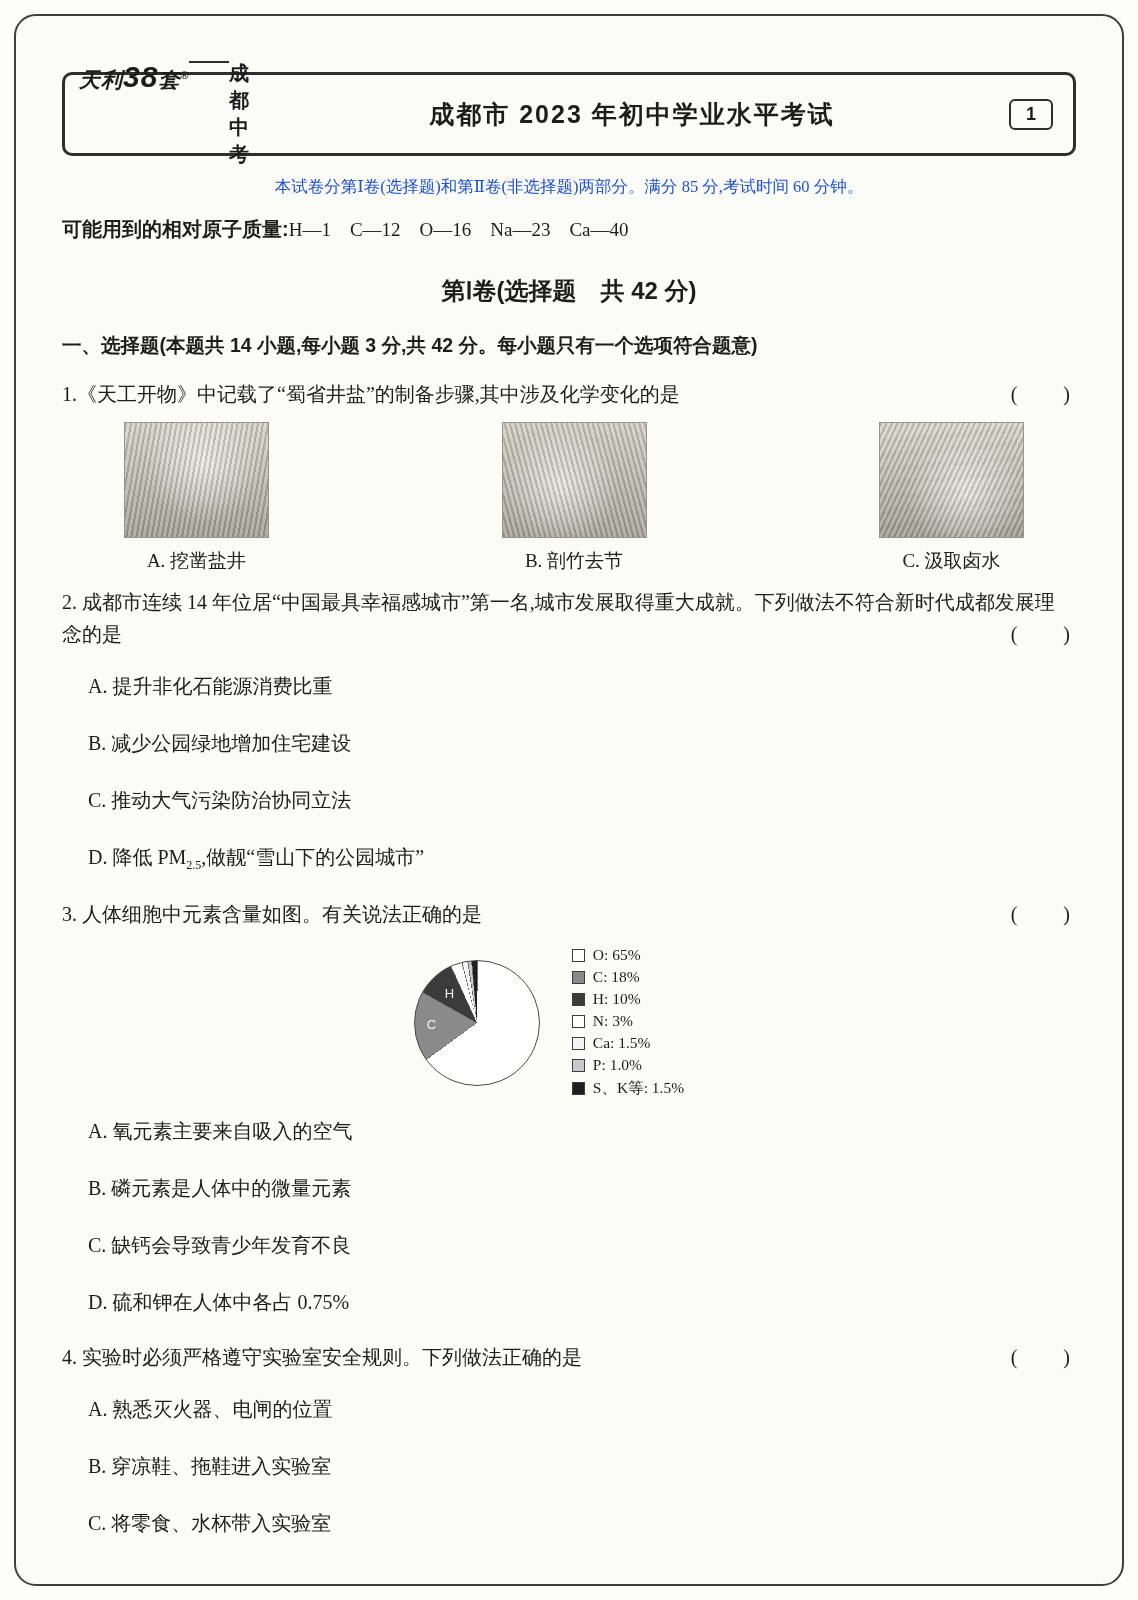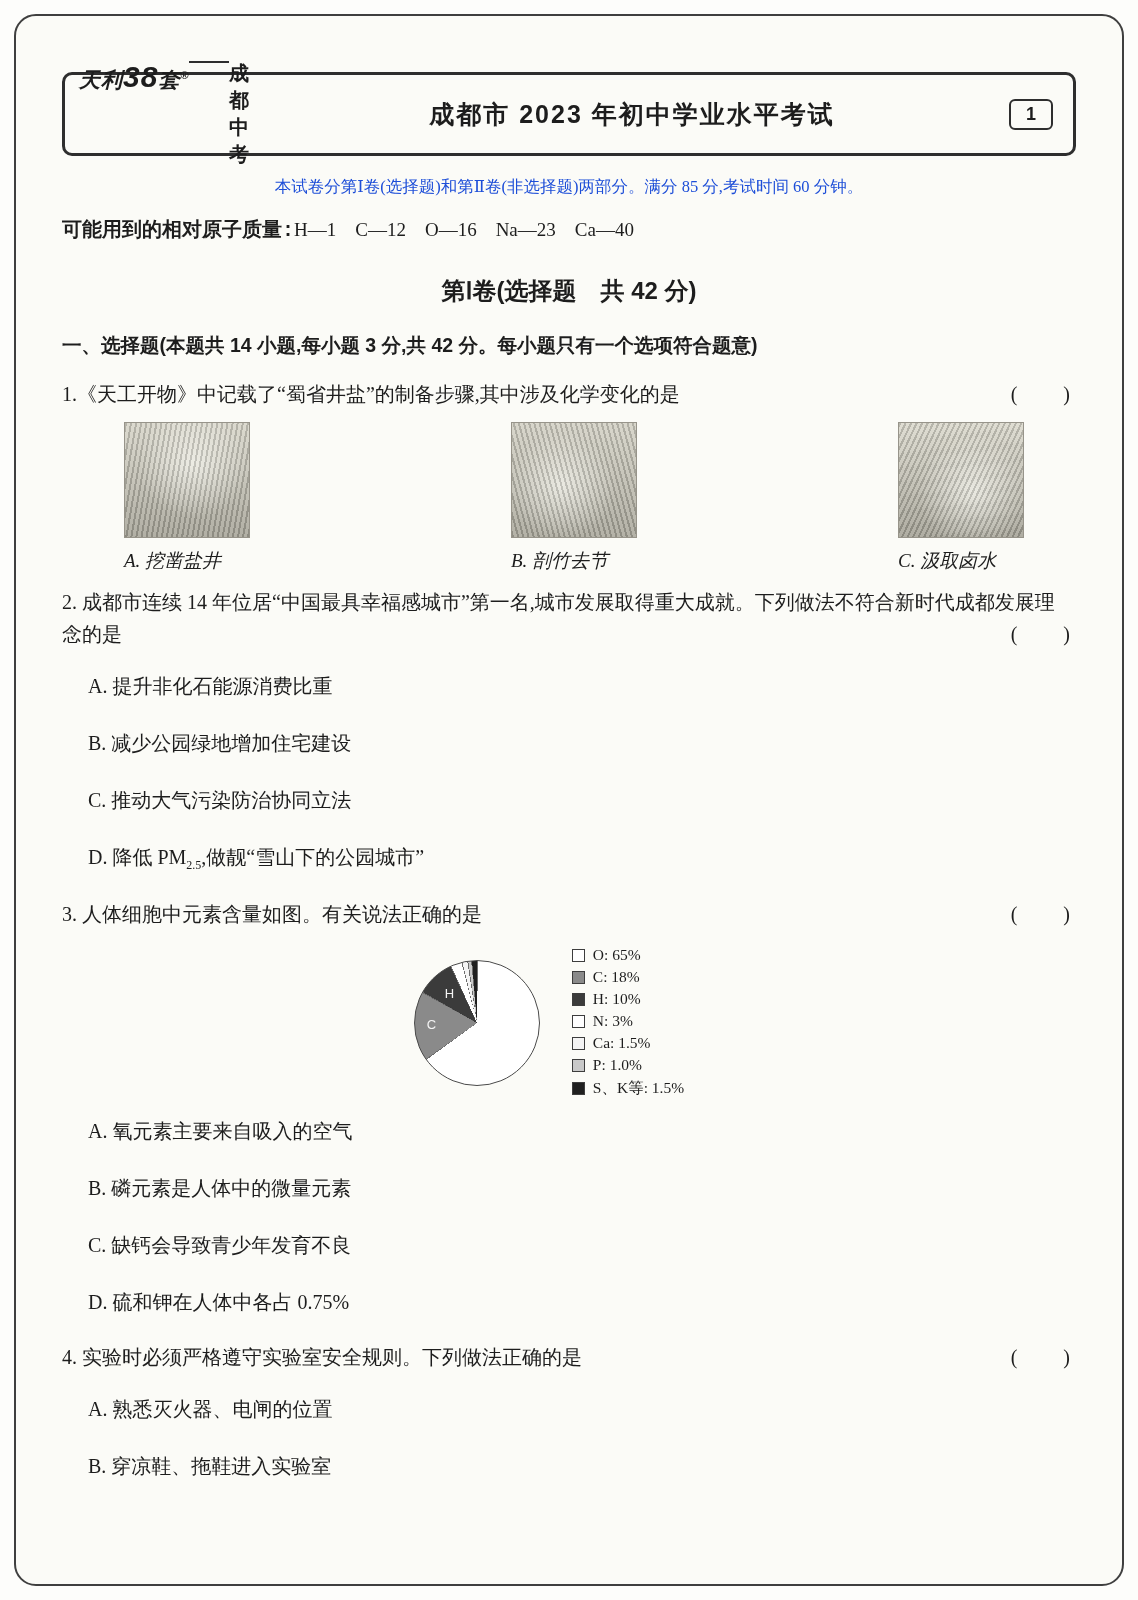--- a/index.html
+++ b/index.html
@@ -35,34 +35,34 @@
     border:2px solid #2e2e2e; border-radius:6px;
     min-width:44px; height:31px;
     display:flex; align-items:center; justify-content:center;
     font-family:"Liberation Sans",sans-serif; font-weight:bold; font-size:18px;
   }
 
   
   .subject { text-align:center; font-family:"Liberation Sans",sans-serif; font-weight:bold; font-size:37px; margin:4px 0 12px; }
   .exam-note { text-align:center; font-size:16.5px; color:#1d4ed8; margin-bottom:16px; }
   .atomic { font-size:20px; margin:2px 0 8px; }
-  .atomic .label { font-family:Liberation Mono, monospace; font-weight:bold; }
+  .atomic .label { font-family:Liberation Sans, sans-serif; font-weight:bold; }
   .atomic .values { font-size:19px; }
   .section-title { text-align:center; font-family:"Liberation Sans",sans-serif; font-weight:bold; font-size:24px; margin:24px 0 24px; }
   .instruction { font-family:"Liberation Sans",sans-serif; font-weight:bold; font-size:19.5px; margin-bottom:8px; line-height:1.5; }
 
   
   .q-line { position:relative; font-size:20px; line-height:1.6; margin:10px 0 8px; padding-right:4px; }
   .q-line .bracket { position:absolute; right:4px; bottom:0; letter-spacing:2px; white-space:pre; }
   .option { font-size:20px; line-height:1.35; margin:15px 0 15px 26px; }
   sub { font-size:0.6em; }
 
   
   .img-row { display:flex; justify-content:space-between; padding:4px 52px 0 62px; margin-bottom:2px; }
-  .img-item { width:126px; text-align:left;font-style:italic; }
+  .img-item { width:145px; text-align:center; }
   .img-ph {
     width:100%; height:116px;
     border:1px solid #97948a;
     background-color:#cfcdc2;
     background-image:
       repeating-linear-gradient(100deg, rgba(40,40,34,.20) 0 2px, rgba(242,240,231,.16) 2px 5px),
       radial-gradient(circle at 55% 35%, rgba(252,252,246,.70), rgba(252,252,246,0) 55%),
       linear-gradient(180deg,#d8d6cb,#a5a398);
   }
   .img-item:nth-child(2) .img-ph { background-image:
@@ -189,14 +189,15 @@
   <p class="option">B. 磷元素是人体中的微量元素</p>
   <p class="option">C. 缺钙会导致青少年发育不良</p>
   <p class="option">D. 硫和钾在人体中各占 0.75%</p>
 
   <div class="q-line">
     <span>4. 实验时必须严格遵守实验室安全规则。下列做法正确的是</span>
     <span class="bracket">(　　)</span>
   </div>
   <p class="option">A. 熟悉灭火器、电闸的位置</p>
   <p class="option">B. 穿凉鞋、拖鞋进入实验室</p>
+  <p class="option">C. 将零食、水杯带入实验室</p>
 
 </div>
 
 </body></html>

